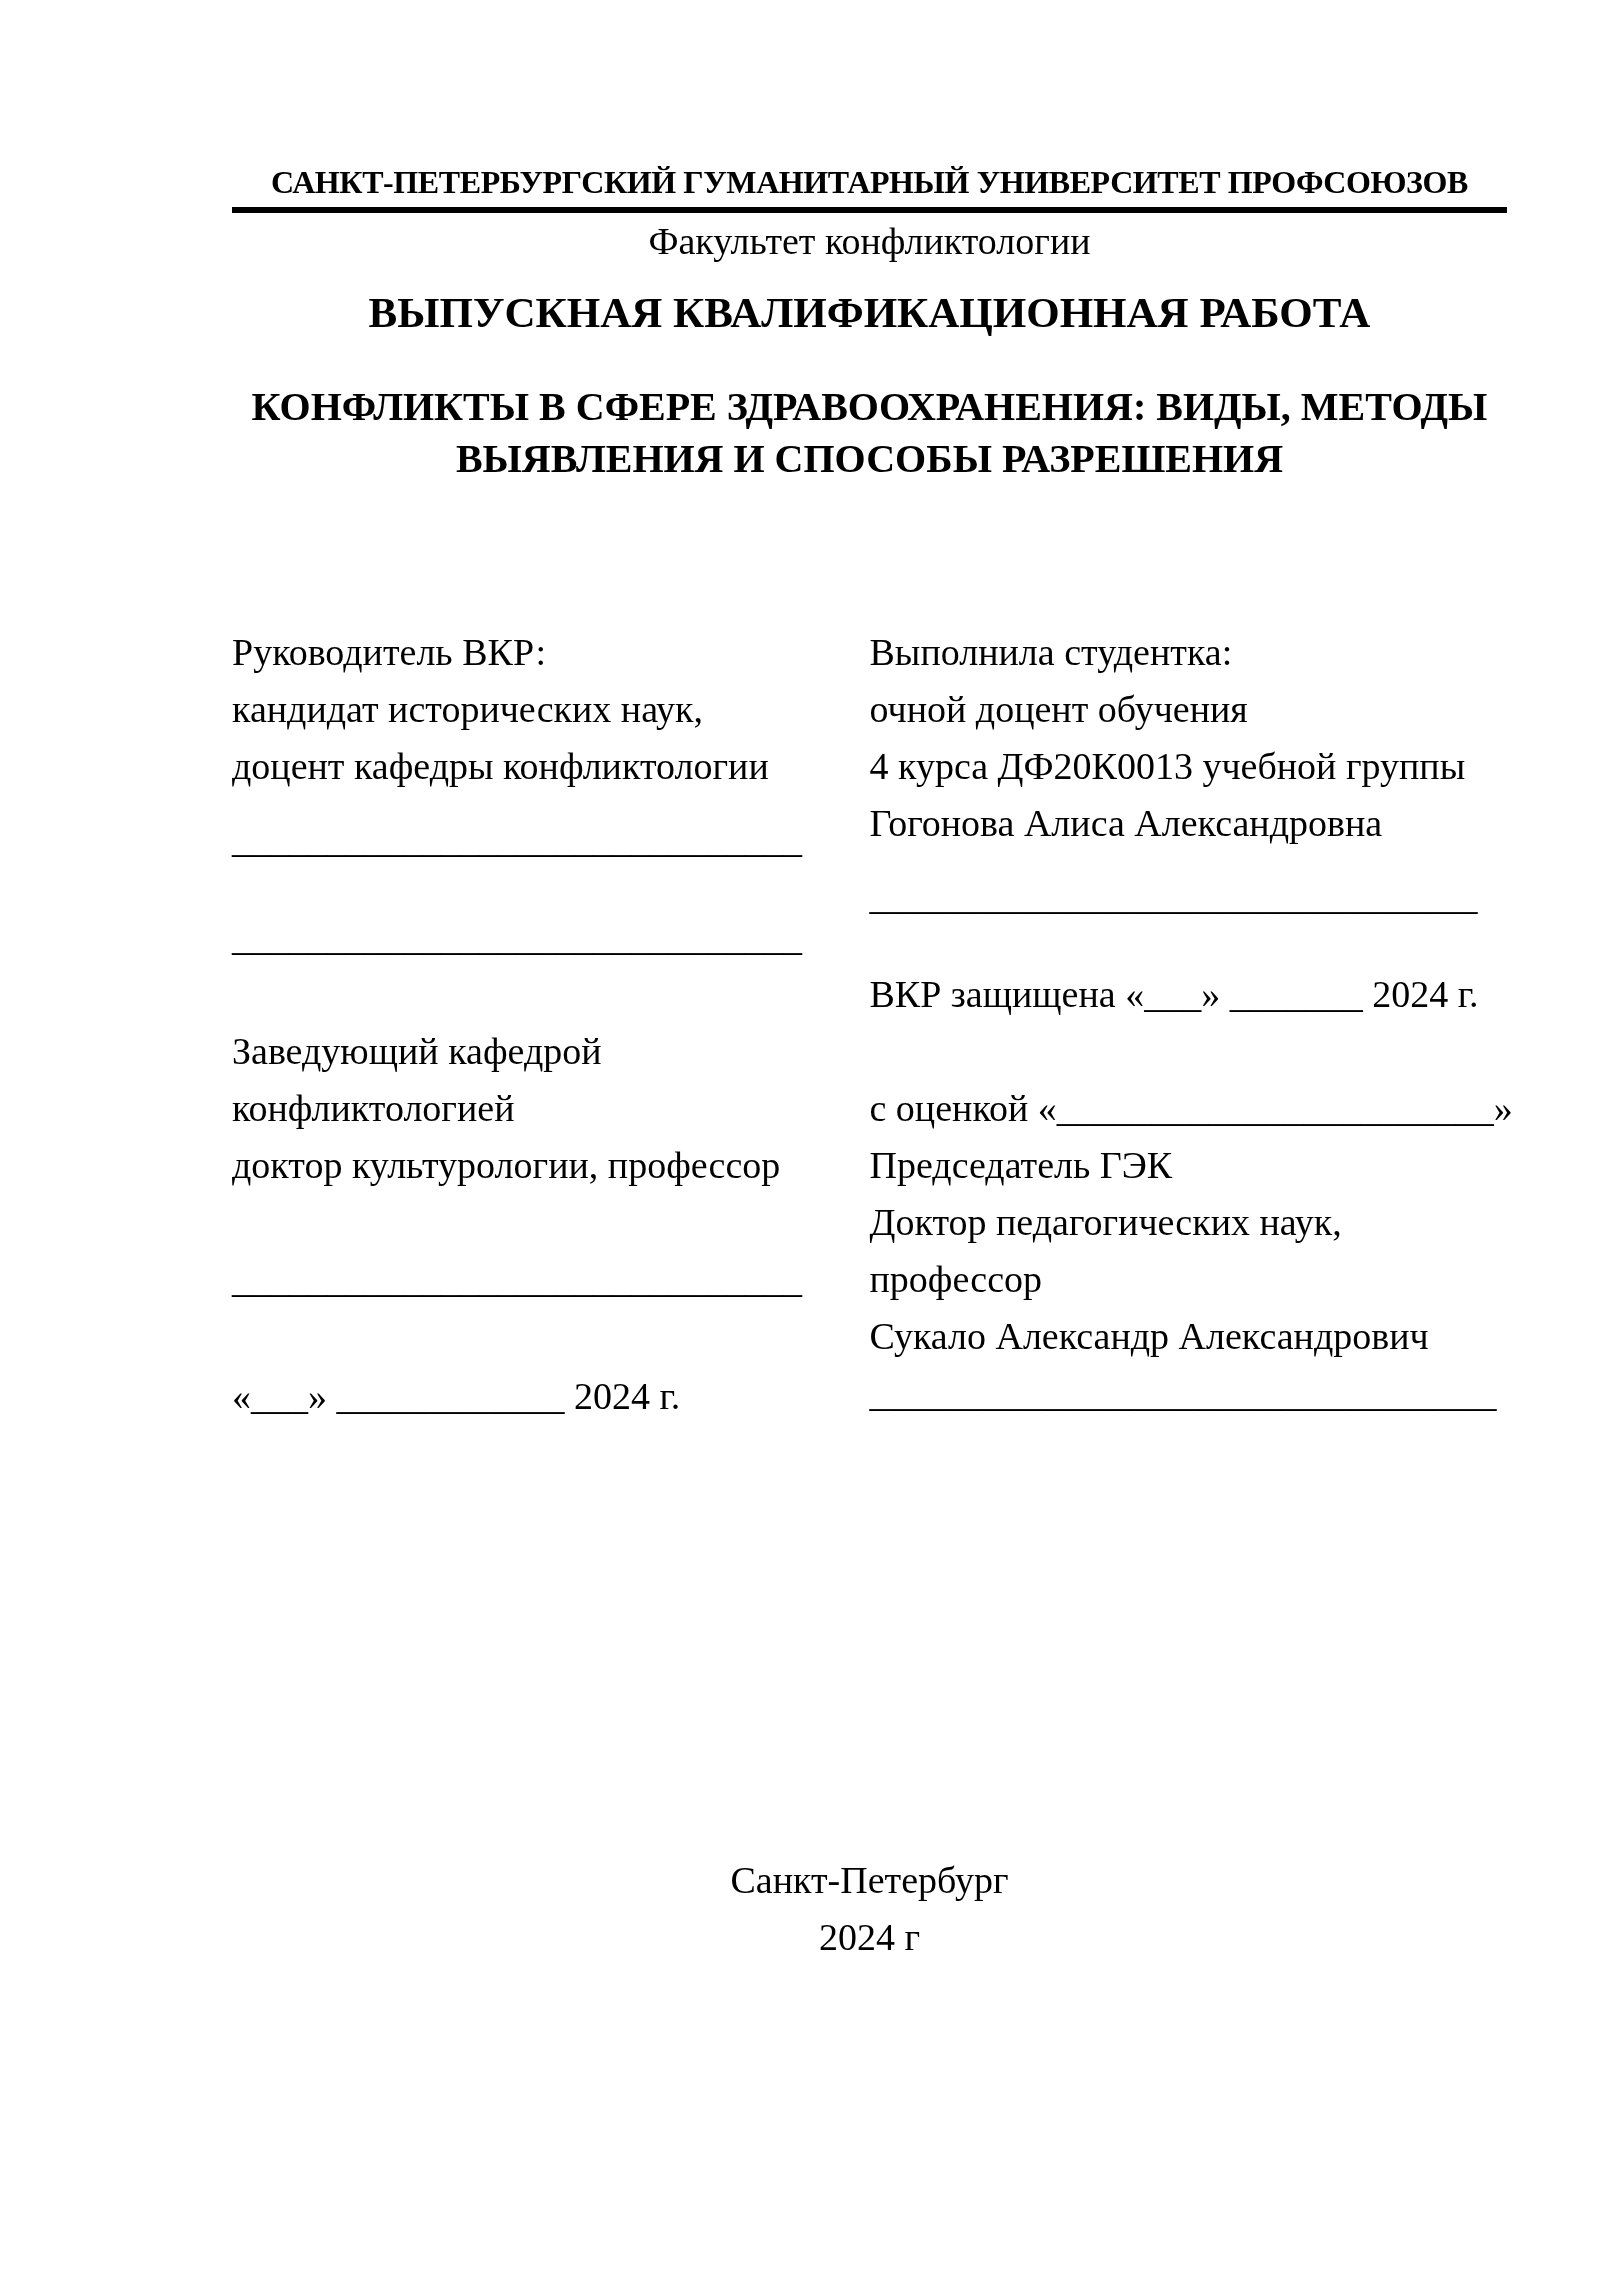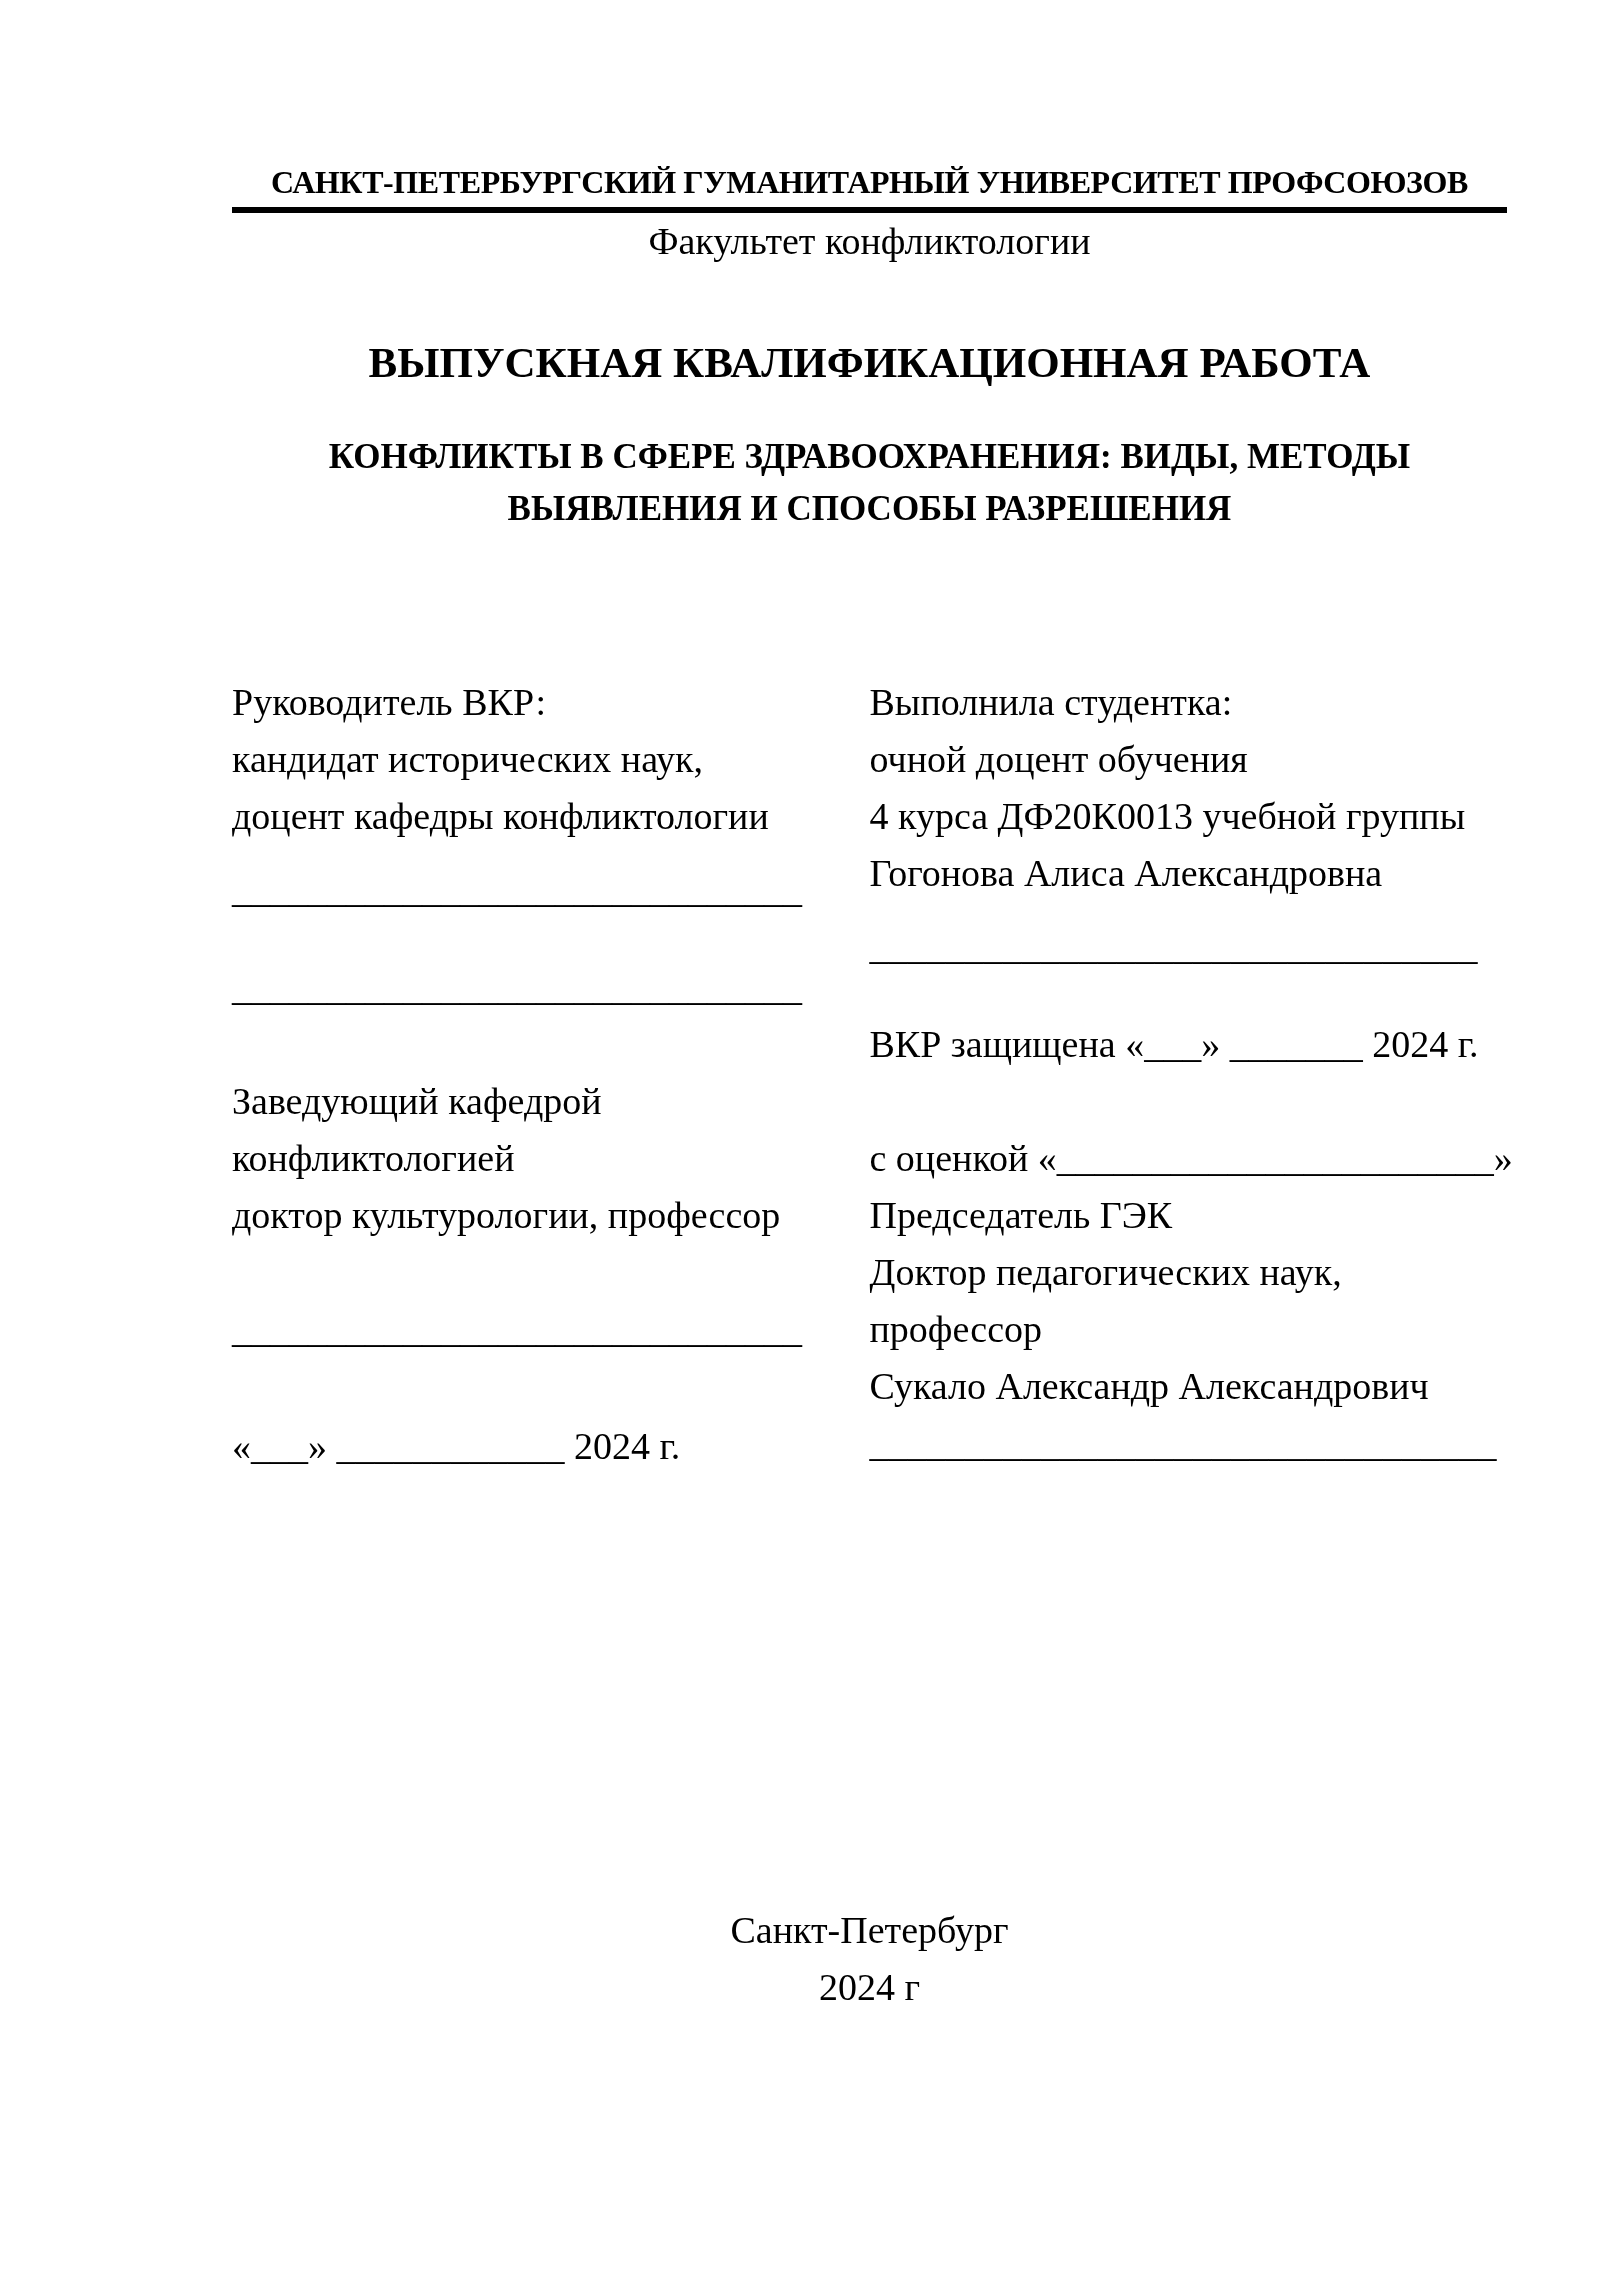--- a/index.html
+++ b/index.html
@@ -22,24 +22,24 @@
     line-height: 44px;
     text-align: center;
     white-space: nowrap;
     border-bottom: 6.3px solid #000000;
     padding-bottom: 3.1px;
   }
   .faculty   { text-align: center; line-height: 44px; margin-top: 6.3px; }
   .department{ text-align: right;  line-height: 44px; }
   .work-type {
     font-weight: bold; font-size: 43px; line-height: 52px;
-    text-align: center; white-space: nowrap; margin-top: 74px;
+    text-align: center; white-space: nowrap; margin-top: 24px;
   }
   .thesis-title {
-    font-weight: bold; font-size: 35px; line-height: 52px;
+    font-weight: bold; font-size: 40px; line-height: 52px;
     text-align: center; margin-top: 42px;
   }
   .thesis-title > div { white-space: nowrap; }
   .program { text-align: center; line-height: 44px; margin-top: 51px; }
   .program > div { white-space: nowrap; }
   .columns { display: flex; margin-top: 139px; }
   .col { width: 50%; }
   .line { height: 57px; line-height: 57px; white-space: nowrap; overflow: visible; }
   .sp-a { height: 15.7px; }
   .sp-b { height: 41px; }

